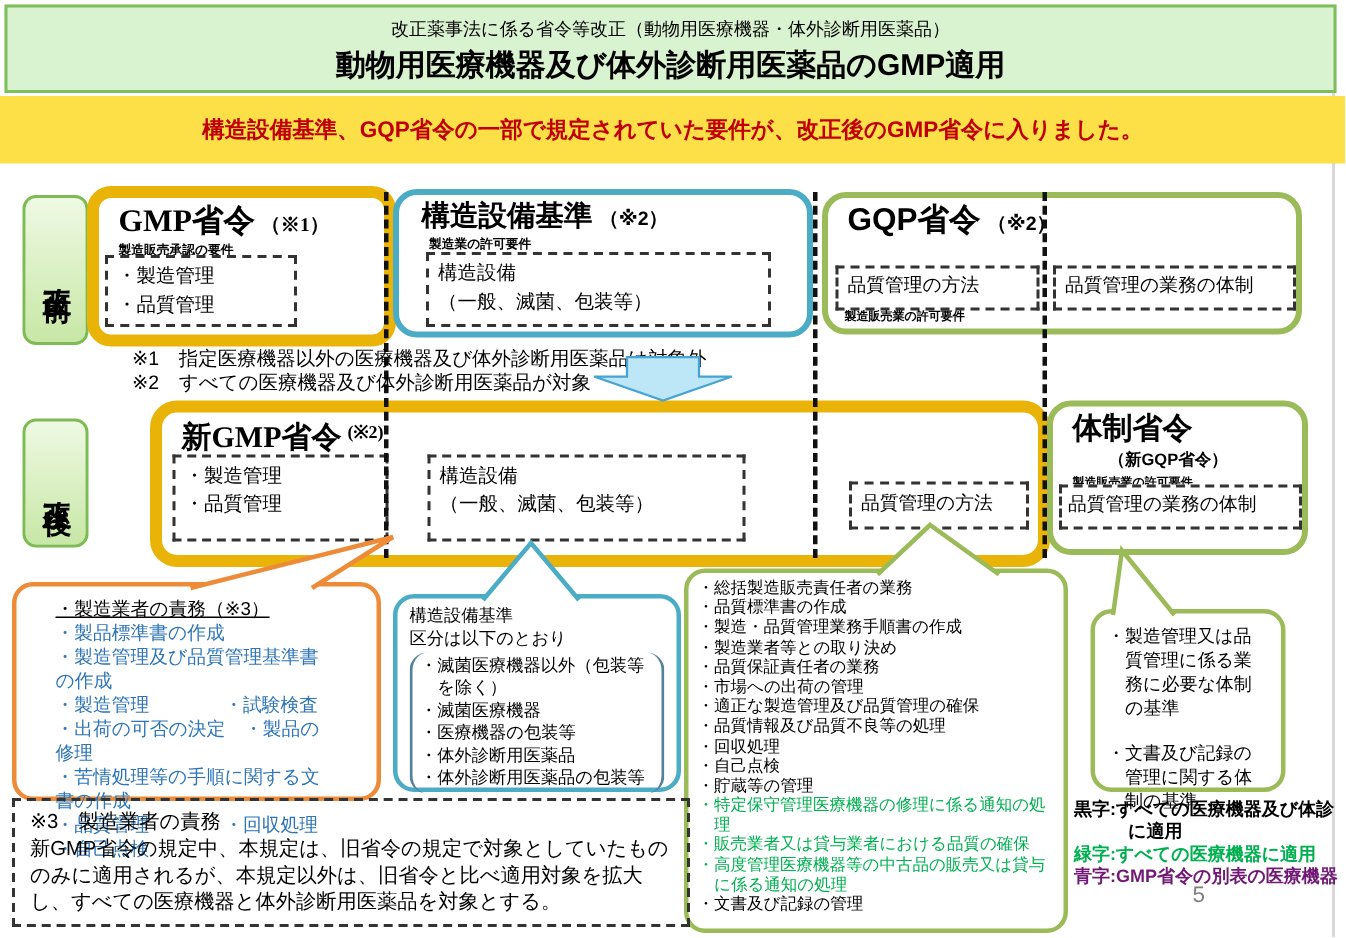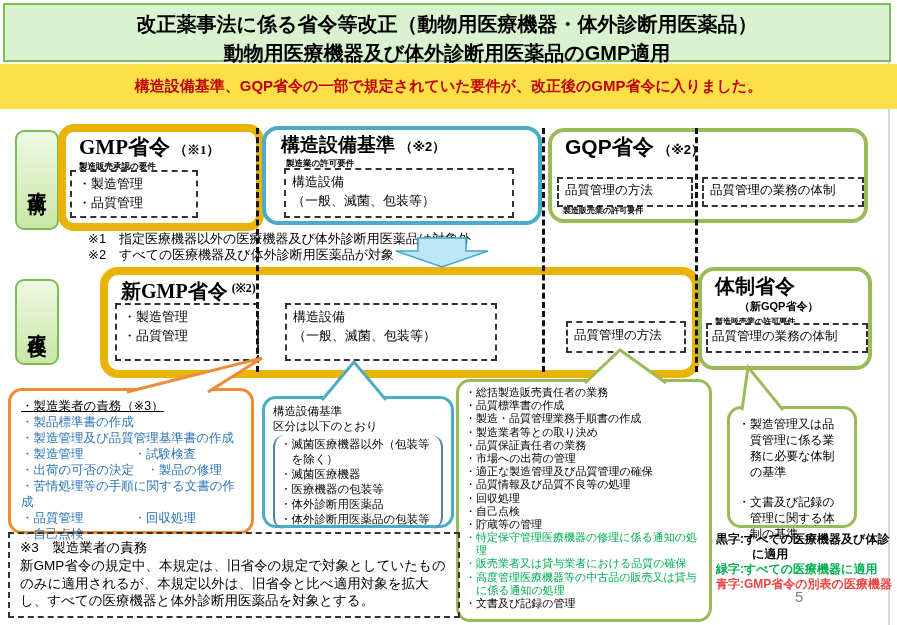--- a/index.html
+++ b/index.html
@@ -7,21 +7,21 @@
     position:relative;width:897px;height:625px;background:#fff;overflow:hidden;
     font-family:"Liberation Sans","DejaVu Sans",sans-serif;color:#000;
   }
   .abs{position:absolute;}
   
   .title-box{
     left:3px;top:3px;width:884px;height:55px;
     background:#d9f2d0;border:2px solid #7cbf5c;
     text-align:center;z-index:2;
   }
-  .title-l1{font-size:20px;font-weight:bold;margin-top:6px;}
+  .title-l1{font-size:12px;font-weight:normal;margin-top:6px;}
   .title-l2{font-size:20px;font-weight:bold;margin-top:2px;}
   .banner{
     left:0;top:64px;width:897px;height:45px;background:#fde047;
     display:flex;align-items:center;justify-content:center;z-index:2;
   }
   .banner-text{font-size:15px;font-weight:bold;color:#c00000;}
   
   .vlabel{
     width:40px;background:linear-gradient(#eef9e3,#c8e7a6);
     border:2px solid #7dbb55;border-radius:9px;
@@ -43,40 +43,40 @@
   }
   
   .vdash{width:0;border-left:3px dashed #111;top:128px;height:244px;z-index:4;}
   
   .midnotes{left:88px;top:231px;font-size:13px;line-height:1.25;z-index:5;}
   
   .callout{background:#fff;border-radius:14px;z-index:2;}
   .c-orange{border:3px solid #ee8b38;}
   .c-teal{border:3px solid #4bacc6;}
   .c-olive{border:3px solid #9bbb59;}
-  .mfr-list{padding:7px 10px;font-size:12.5px;line-height:1.28;}
+  .mfr-list{padding:7px 26px;font-size:12.5px;line-height:1.28;}
   .mfr-head{color:#000;text-decoration:underline;}
   .txt-blue{color:#2e75b6;}
   .txt-green{color:#00b050;}
   .fac-body{padding:5px 8px;font-size:11.5px;line-height:1.3;}
   .fac-list{
     margin-top:1px;border-left:2px solid #55809b;border-right:2px solid #55809b;
     border-radius:12px;padding:2px 4px 2px 5px;
   }
   .fac-list div{padding-left:1em;text-indent:-1em;}
   .qa-list{padding:4px 6px;font-size:11px;line-height:1.2;}
   .qa-list div{padding-left:1em;text-indent:-1em;}
   .sys-body{padding:8px 8px;font-size:12px;line-height:1.33;}
   .sys-body div{padding-left:1em;text-indent:-1em;}
   .sys-gap{height:14px;}
   
   .legend{left:716px;top:532px;width:176px;font-size:12px;font-weight:bold;line-height:1.25;z-index:2;}
   .legend .lblack{color:#000;white-space:pre-line;}
   .legend .green{color:#00b050;}
-  .legend .blue{color:#ef4444;}
+  .legend .blue{color:#701a75;}
   .note3{
     left:8px;top:532px;width:452px;height:86px;border:2px dashed #333;
     padding:5px 10px;font-size:13.5px;line-height:1.32;z-index:2;box-sizing:border-box;
   }
   .pagenum{left:795px;top:588px;font-size:15px;color:#7f7f7f;z-index:2;}
   .right-edge{left:888px;top:62px;width:0;height:563px;border-left:2px solid #d9d9d9;z-index:1;}
   .overlay{left:0;top:0;width:897px;height:625px;z-index:6;pointer-events:none;}
 </style>
 </head>
 <body>

